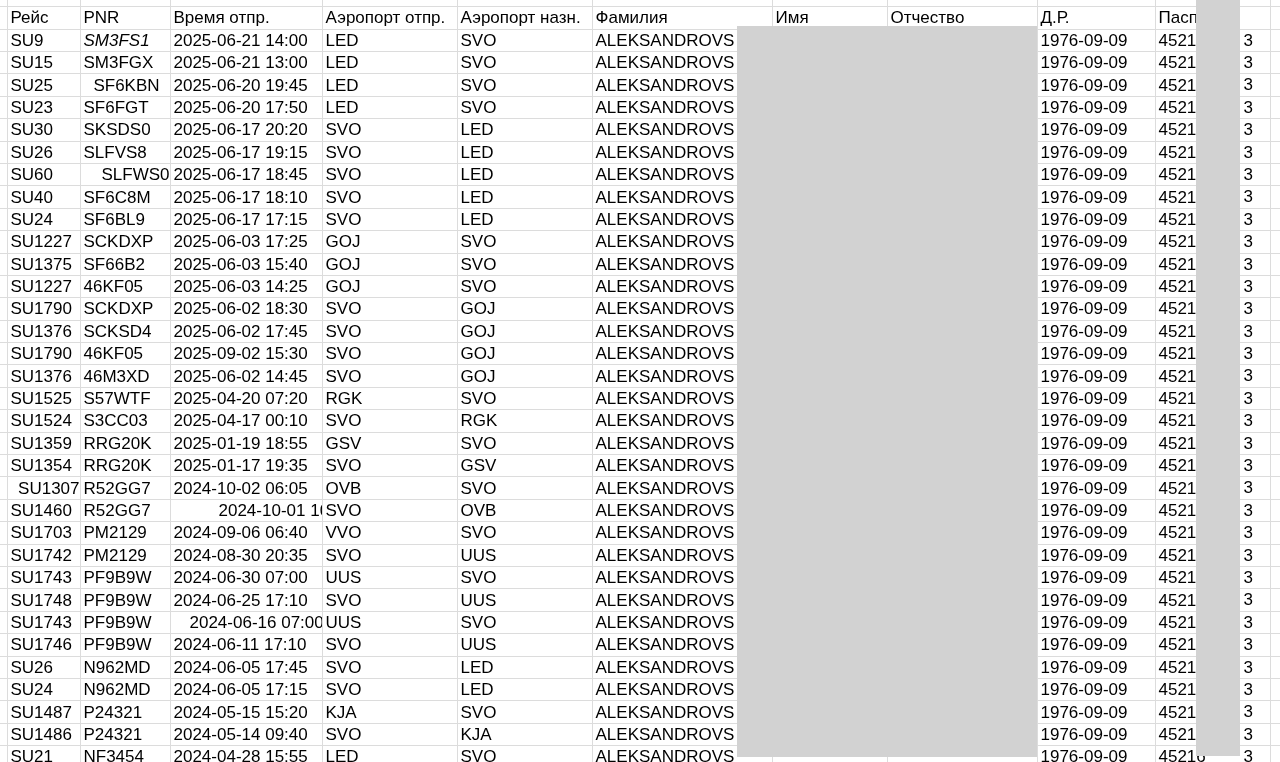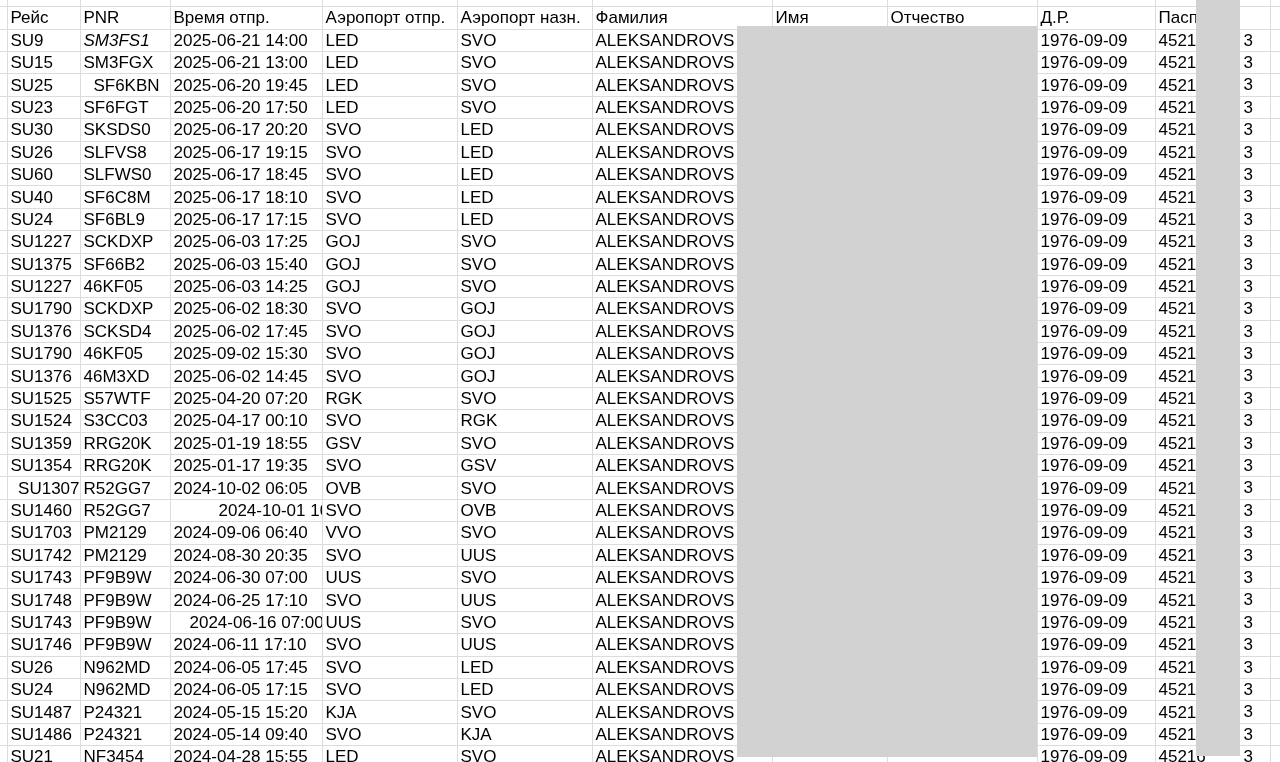--- a/index.html
+++ b/index.html
@@ -181,21 +181,21 @@
     <td style="border-right-color: rgb(220, 220, 220); border-bottom-color: rgb(220, 220, 220);">1976-09-09</td>
     <td class="pass-cell" style="border-right-color: rgb(220, 220, 220); border-bottom-color: rgb(220, 220, 220);">
       <span class="pass-prefix">45216</span>
       <span class="pass-suffix">3</span>
     </td>
     <td style="border-right-color: rgb(220, 220, 220); border-bottom-color: rgb(220, 220, 220);"></td>
   </tr>
         <tr>
     <td style="border-right-color: rgb(220, 220, 220); border-bottom-color: rgb(220, 220, 220);"></td>
     <td style="border-right-color: rgb(220, 220, 220); border-bottom-color: rgb(220, 220, 220);">SU60</td>
-    <td style="border-right-color: rgb(220, 220, 220); border-bottom-color: rgb(220, 220, 220);">SLFWS0</td>
+    <td style="border-right-color: rgb(220, 220, 220); border-bottom-color: rgb(220, 220, 220); text-align: right;">SLFWS0</td>
     <td style="border-right-color: rgb(220, 220, 220); border-bottom-color: rgb(220, 220, 220); margin-left: 16px;">2025-06-17 18:45</td>
     <td style="border-right-color: rgb(220, 220, 220); border-bottom-color: rgb(220, 220, 220);">SVO</td>
     <td style="border-right-color: rgb(220, 220, 220); border-bottom-color: rgb(220, 220, 220);">LED</td>
     <td style="border-right-color: rgb(220, 220, 220); border-bottom-color: rgb(220, 220, 220);">ALEKSANDROVS</td>
     <td style="border-right-color: rgb(220, 220, 220); border-bottom-color: rgb(220, 220, 220);"></td>
     <td style="border-right-color: rgb(220, 220, 220); border-bottom-color: rgb(220, 220, 220);"></td>
     <td style="border-right-color: rgb(220, 220, 220); border-bottom-color: rgb(220, 220, 220);">1976-09-09</td>
     <td class="pass-cell" style="border-right-color: rgb(220, 220, 220); border-bottom-color: rgb(220, 220, 220);">
       <span class="pass-prefix">45216</span>
       <span class="pass-suffix">3</span>

